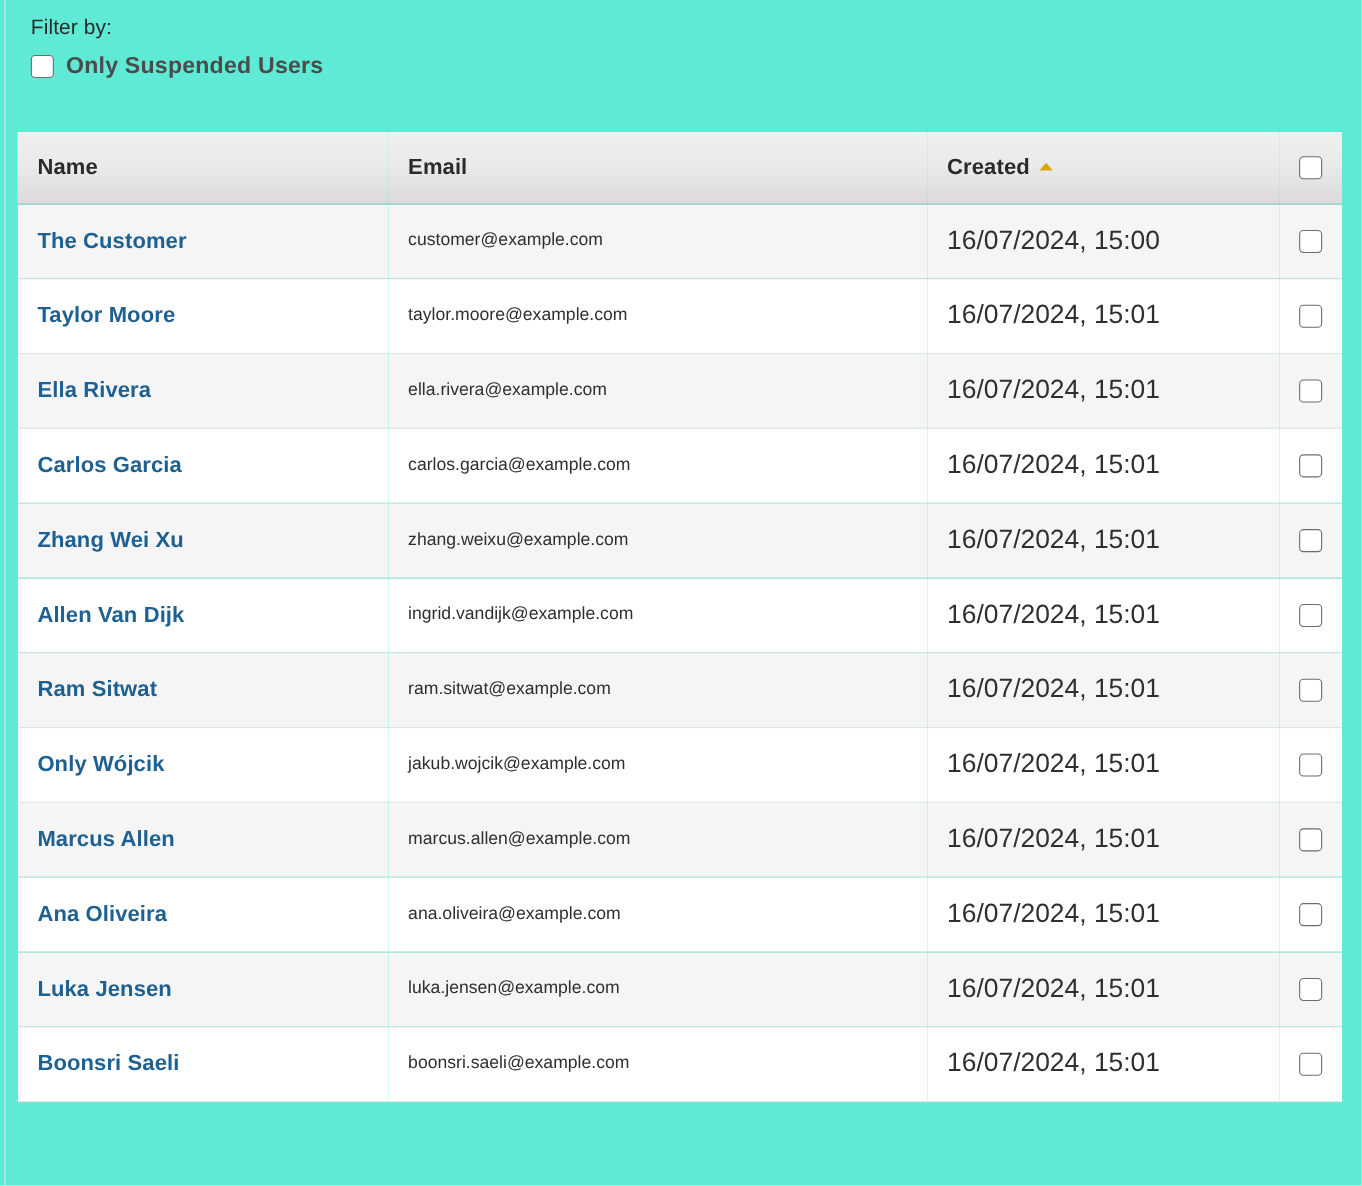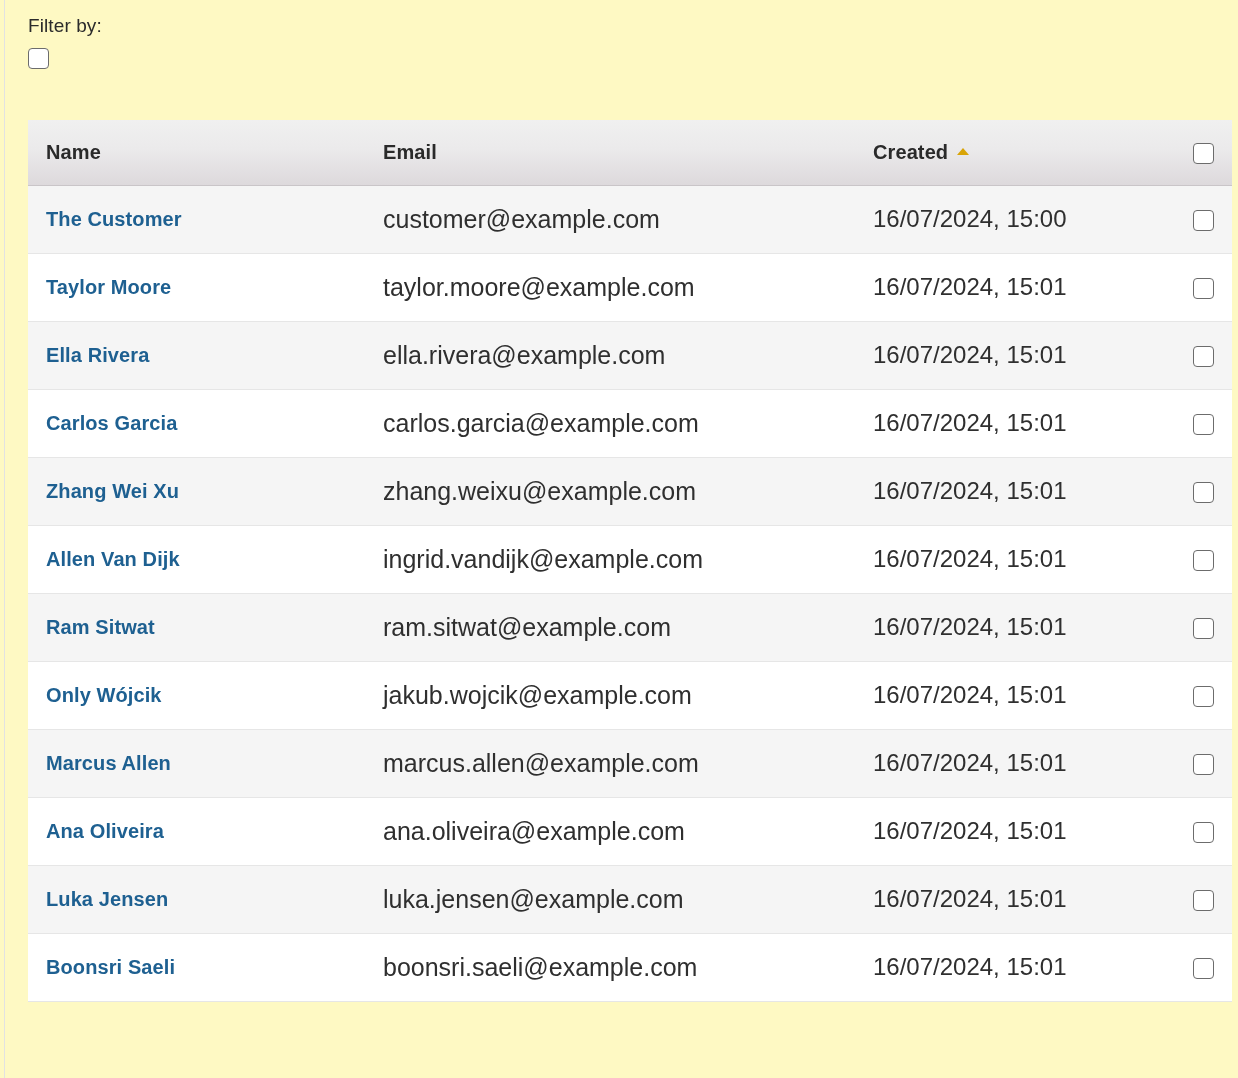--- a/index.html
+++ b/index.html
@@ -12,21 +12,21 @@
     background: #ffffff;
     font-family: "Liberation Sans", sans-serif;
     -webkit-font-smoothing: antialiased;
   }
 
   #page {
     position: relative;
     width: 1238px;
     height: 1078px;
     overflow: hidden;
-    background: #fef9c3;
+    background: #5eead4;
   }
 
   
   #left-rule {
     position: absolute;
     left: 4px;
     top: 0;
     width: 1px;
     height: 1078px;
     background: #e2e2e2;
@@ -75,21 +75,21 @@
     font-size: 21px;
     line-height: 24px;
     font-weight: 700;
     color: #4b4b4b;
     letter-spacing: 0.2px;
   }
 
   
   #table-wrap {
     position: absolute;
-    left: 28px;
+    left: 16px;
     top: 120px;
     width: 1204px;
   }
   table {
     width: 1204px;
     border-collapse: collapse;
     table-layout: fixed;
   }
   col.c-name    { width: 337px; }
   col.c-email   { width: 490px; }
@@ -149,34 +149,35 @@
   }
   td.td-name { padding-left: 18px; }
   .name-link {
     color: #1e6091;
     font-weight: 700;
     font-size: 20px;
     text-decoration: none;
     letter-spacing: 0.1px;
     cursor: pointer;
   }
-  .email-cell { color: #2f2f2f; font-size: 25px; }
+  .email-cell { color: #2f2f2f; font-size: 16px; }
   .created-cell { color: #2f2f2f; font-size: 24px; }
 </style>
 </head>
 <body>
 
 <div id="page">
 
   <div id="left-rule"></div>
 
   <div id="filter-block">
     <div id="filter-label">Filter by:</div>
     <label id="filter-row">
       <input type="checkbox" class="cb" id="suspended-cb" style="">
+      <span id="filter-text">Only Suspended Users</span>
     </label>
   </div>
 
   <div id="table-wrap">
     <table>
       <colgroup>
         <col class="c-name">
           <col class="c-email">
           <col class="c-created">
           <col class="c-select">

